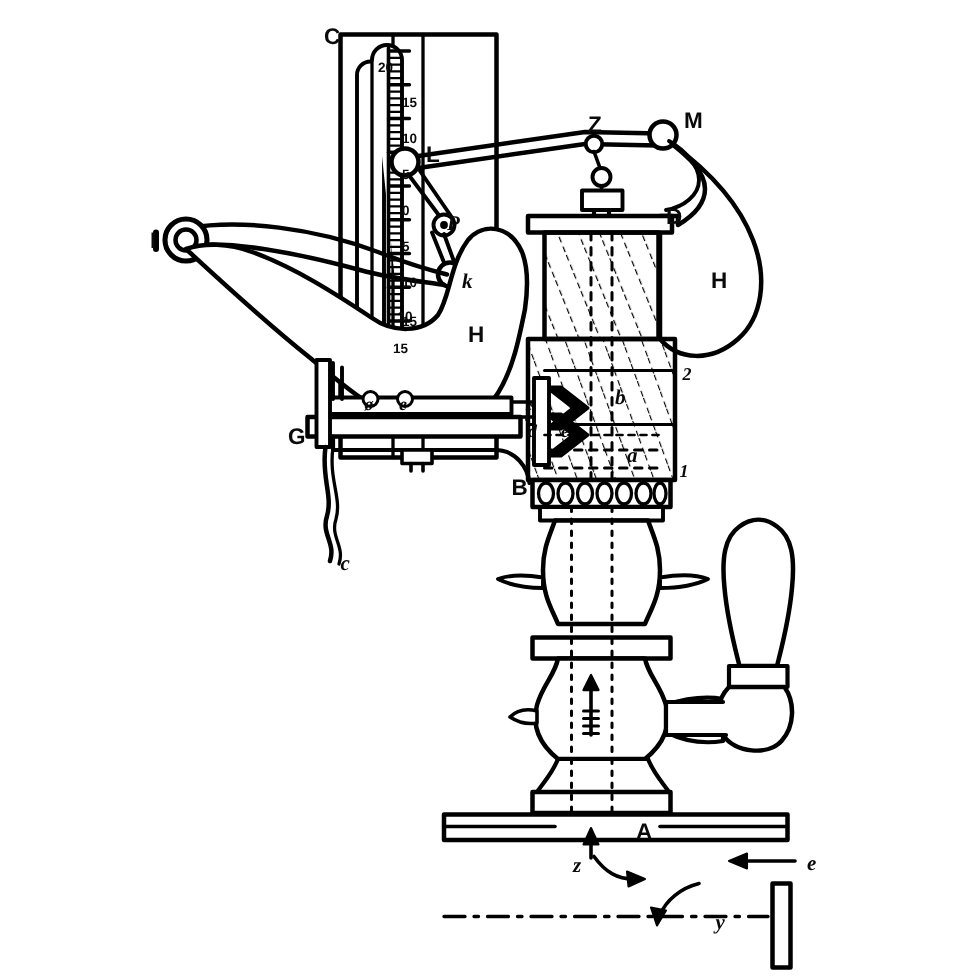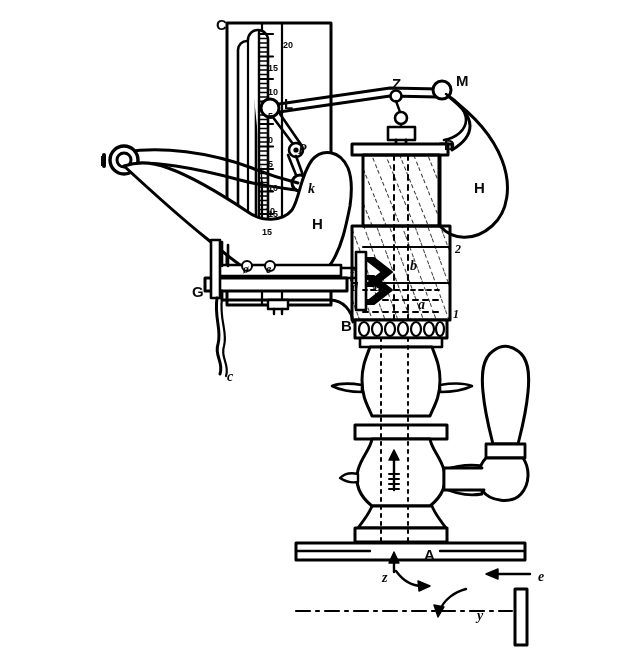--- a/index.html
+++ b/index.html
@@ -344,21 +344,21 @@
       <div class="lbl lbl-cap" style="left: 192px; top: 284px;">G</div>
       <div class="lbl lbl-ital-sm" style="left: 243px; top: 263px;">ø</div>
       <div class="lbl lbl-ital-sm" style="left: 266px; top: 263px;">e</div>
       <div class="lbl lbl-ital" style="left: 227px; top: 370px;">c</div>
       <div class="lbl lbl-cap" style="left: 424px; top: 547px;">A</div>
       <div class="lbl lbl-ital" style="left: 382px; top: 571px;">z</div>
       <div class="lbl lbl-ital" style="left: 477px; top: 609px;">y</div>
       <div class="lbl lbl-ital" style="left: 538px; top: 570px;">e</div>
     </div>
   <div id="scale-layer">
-      <div class="lbl lbl-scale" style="left: 283px; top: 41px;">20</div>
+      <div class="lbl lbl-scale" style="left: 252px; top: 41px;">20</div>
       <div class="lbl lbl-scale" style="left: 268px; top: 64px;">15</div>
       <div class="lbl lbl-scale" style="left: 268px; top: 88px;">10</div>
       <div class="lbl lbl-scale" style="left: 268px; top: 112px;">5</div>
       <div class="lbl lbl-scale" style="left: 268px; top: 136px;">0</div>
       <div class="lbl lbl-scale" style="left: 268px; top: 160px;">5</div>
       <div class="lbl lbl-scale" style="left: 268px; top: 184px;">10</div>
       <div class="lbl lbl-scale" style="left: 268px; top: 210px;">15</div>
       <div class="lbl lbl-scale" style="left: 265px; top: 207px;">10</div>
       <div class="lbl lbl-scale" style="left: 262px; top: 228px;">15</div>
     </div>

